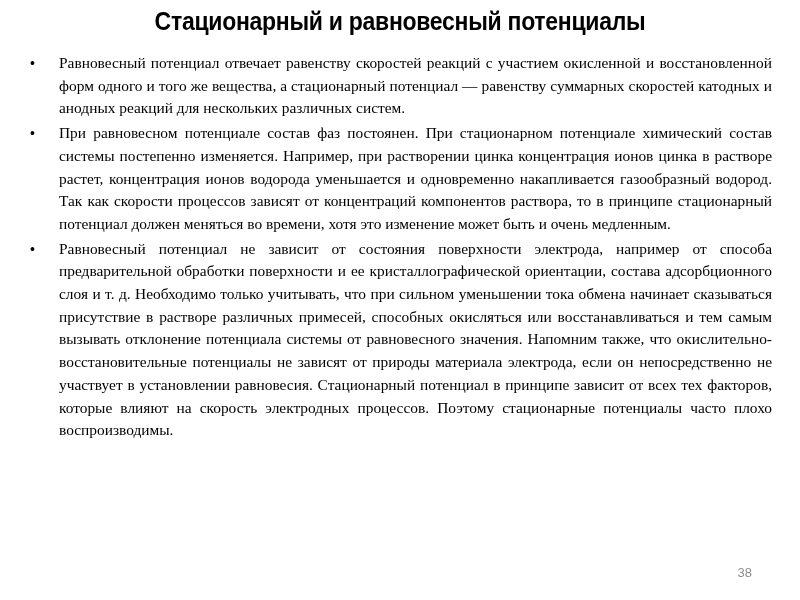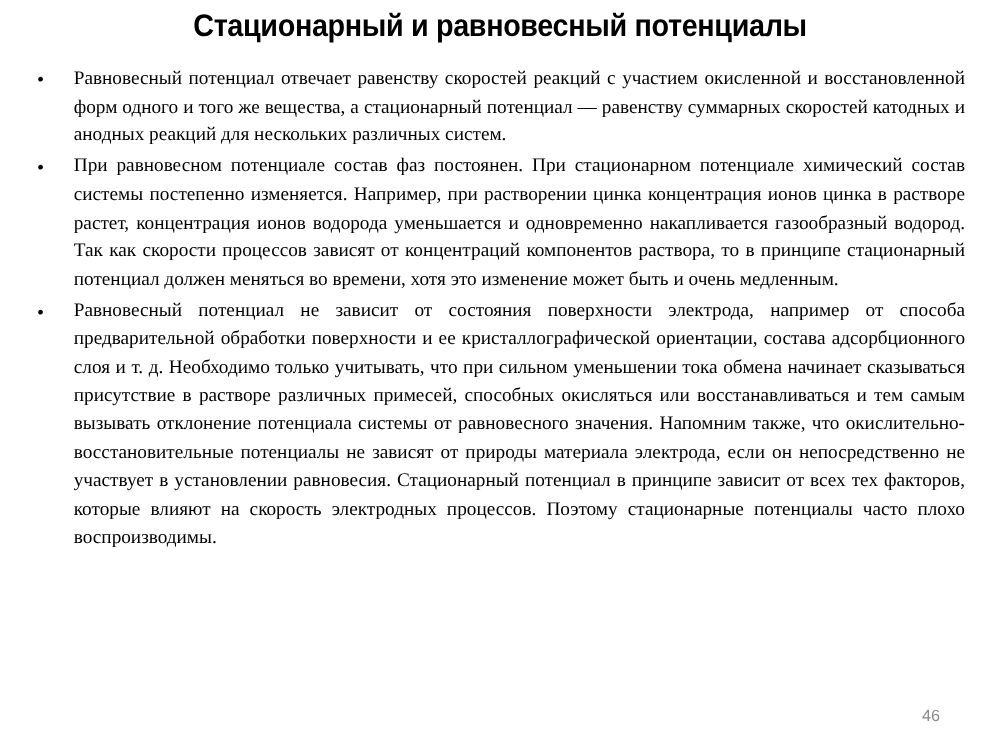--- a/index.html
+++ b/index.html
@@ -40,13 +40,13 @@
   <div class="item">
     <span class="bullet">•</span>
     <span>При равновесном потенциале состав фаз постоянен. При стационарном потенциале химический состав системы постепенно изменяется. Например, при растворении цинка концентрация ионов цинка в растворе растет, концентрация ионов водорода уменьшается и одновременно накапливается газообразный водород. Так как скорости процессов зависят от концентраций компонентов раствора, то в принципе стационарный потенциал должен меняться во времени, хотя это изменение может быть и очень медленным.</span>
   </div>
   <div class="item">
     <span class="bullet">•</span>
     <span>Равновесный потенциал не зависит от состояния поверхности электрода, например от способа предварительной обработки поверхности и ее кристаллографической ориентации, состава адсорбционного слоя и т. д. Необходимо только учитывать, что при сильном уменьшении тока обмена начинает сказываться присутствие в растворе различных примесей, способных окисляться или восстанавливаться и тем самым вызывать отклонение потенциала системы от равновесного значения. Напомним также, что окислительно-восстановительные потенциалы не зависят от природы материала электрода, если он непосредственно не участвует в установлении равновесия. Стационарный потенциал в принципе зависит от всех тех факторов, которые влияют на скорость электродных процессов. Поэтому стационарные потенциалы часто плохо воспроизводимы.</span>
   </div>
 </div>
 
-<div class="page-num">46</div>
+<div class="page-num">38</div>
 
 </body></html>

